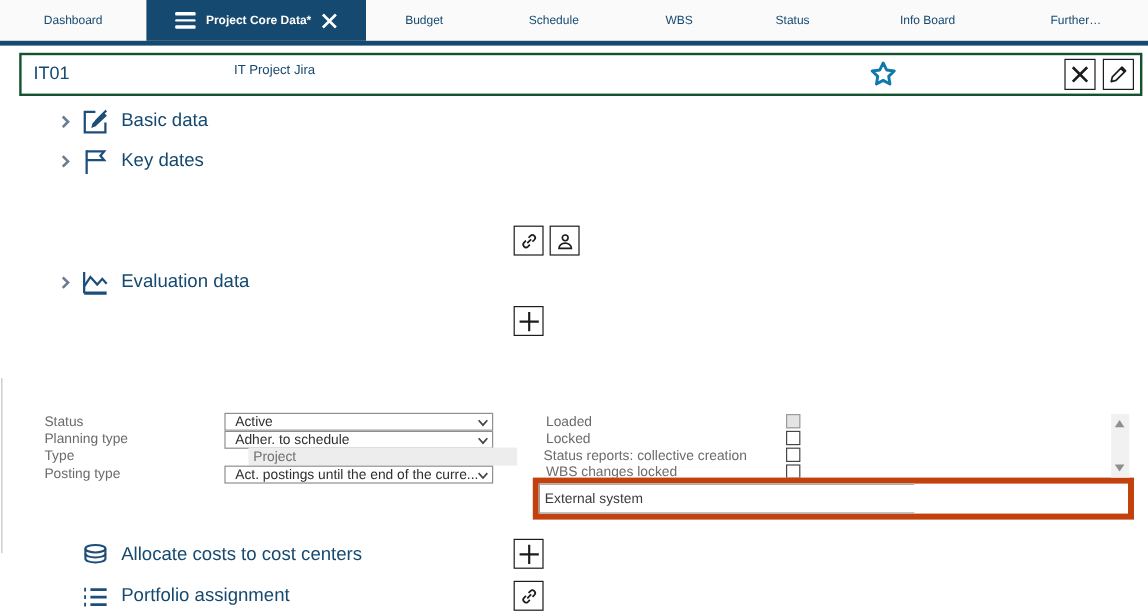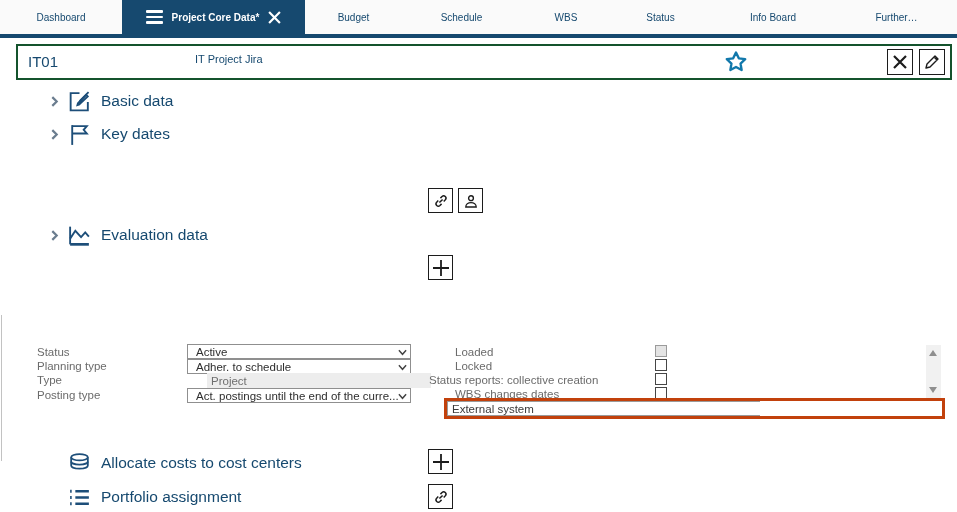--- a/index.html
+++ b/index.html
@@ -41,21 +41,21 @@
            font-size:11.5px;color:#2e2e2e;display:flex;align-items:center;padding:0 16px 0 8px;
            box-sizing:border-box;cursor:pointer;white-space:nowrap;overflow:hidden;}
   .fselect svg{position:absolute;right:3px;top:4px;width:9px;height:7px;color:#444;}
   .freadonly{position:absolute;left:187px;width:224px;height:15px;background:#ededed;
              font-size:11.5px;color:#6f6f6f;display:flex;align-items:center;padding:0 4px;
              box-sizing:border-box;white-space:nowrap;margin-left:20px;}
   .cbox{position:absolute;left:655px;width:12px;height:12px;border:1.5px solid #464646;background:#fff;
         box-sizing:border-box;cursor:pointer;}
   .cbox.disabled{border:1.5px solid #9b9b9b;background:#e4e4e4;cursor:default;}
 
-  .redbox{position:absolute;left:444px;top:398px;width:501px;height:21px;border:3px solid #c2410c;
+  .redbox{position:absolute;left:444px;top:398px;width:501px;height:35px;border:5px solid #c2410c;
           box-sizing:border-box;background:#fff;display:flex;}
   .redbox .lblcell{flex:0 0 313px;border:1px solid #9a9a9a;border-right:none;box-sizing:border-box;
           display:flex;align-items:center;padding-left:4px;font-size:11.5px;color:#3a3a3a;background:#fff;}
   .redbox .valcell{flex:1;border:1px solid #9a9a9a;box-sizing:border-box;background:#dbf3f8;
           display:flex;align-items:center;padding:0 16px 0 5px;font-size:11.5px;color:#2e2e2e;
           position:relative;cursor:pointer;}
   .redbox .valcell svg{position:absolute;right:3px;top:4px;width:9px;height:7px;color:#444;}
 
   .vscroll{position:absolute;left:926px;top:345px;width:15px;height:53px;background:#f1f1f1;cursor:pointer;}
   .vscroll .up{position:absolute;left:3px;top:5px;width:0;height:0;
@@ -218,24 +218,24 @@
         <path d="M1 1 L5 5.5 L9 1" fill="none" stroke="currentColor" stroke-width="1.6"></path>
       </svg>
   </div>
 
   <span class="flabel" style="left:455px;top:346px">Loaded</span>
   <div class="cbox disabled" style="top:345px"></div>
 
   <span class="flabel" style="left:455px;top:360px">Locked</span>
   <div class="cbox" style="top:359px"></div>
 
-  <span class="flabel" style="left:429px;top:374px">Status reports: collective creation</span>
+  <span class="flabel" style="left:453px;top:374px">Status reports: collective creation</span>
   <div class="cbox" style="top:373px"></div>
 
-  <span class="flabel" style="left:455px;top:388px">WBS changes dates</span>
+  <span class="flabel" style="left:455px;top:388px">WBS changes locked</span>
   <div class="cbox" style="top:387px"></div>
 
   <div class="redbox">
     <div class="lblcell">
       <span>External system</span>
     </div>
   </div>
 
   <div class="vscroll">
     <div class="up"></div>

